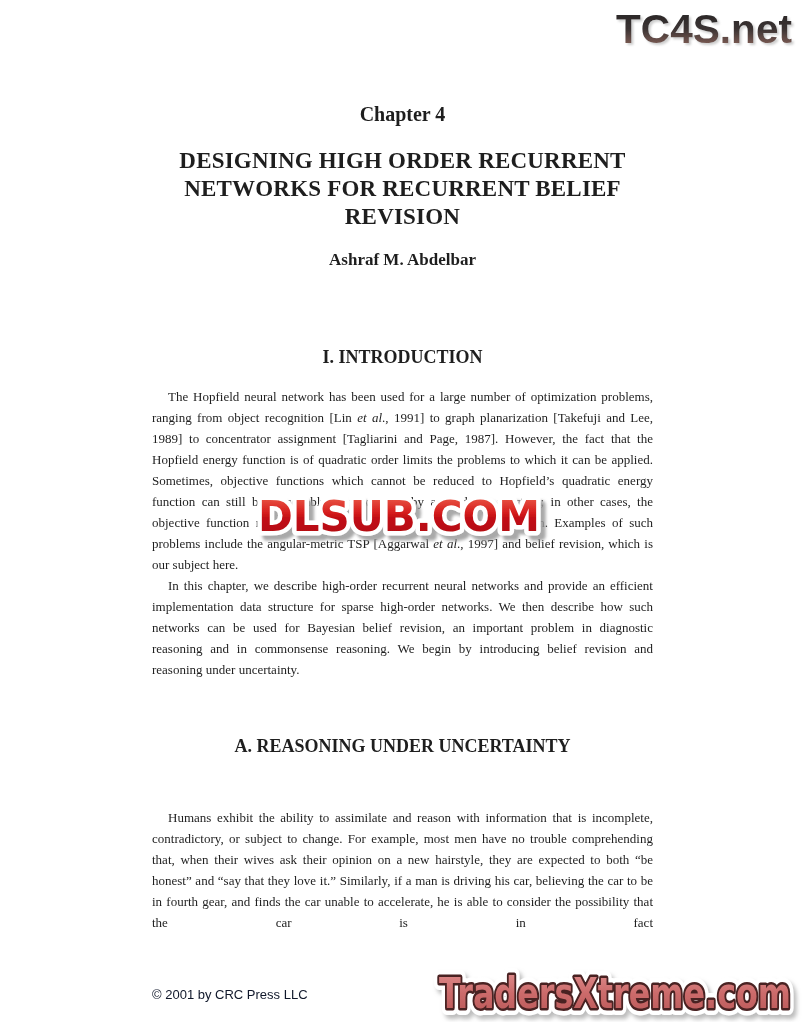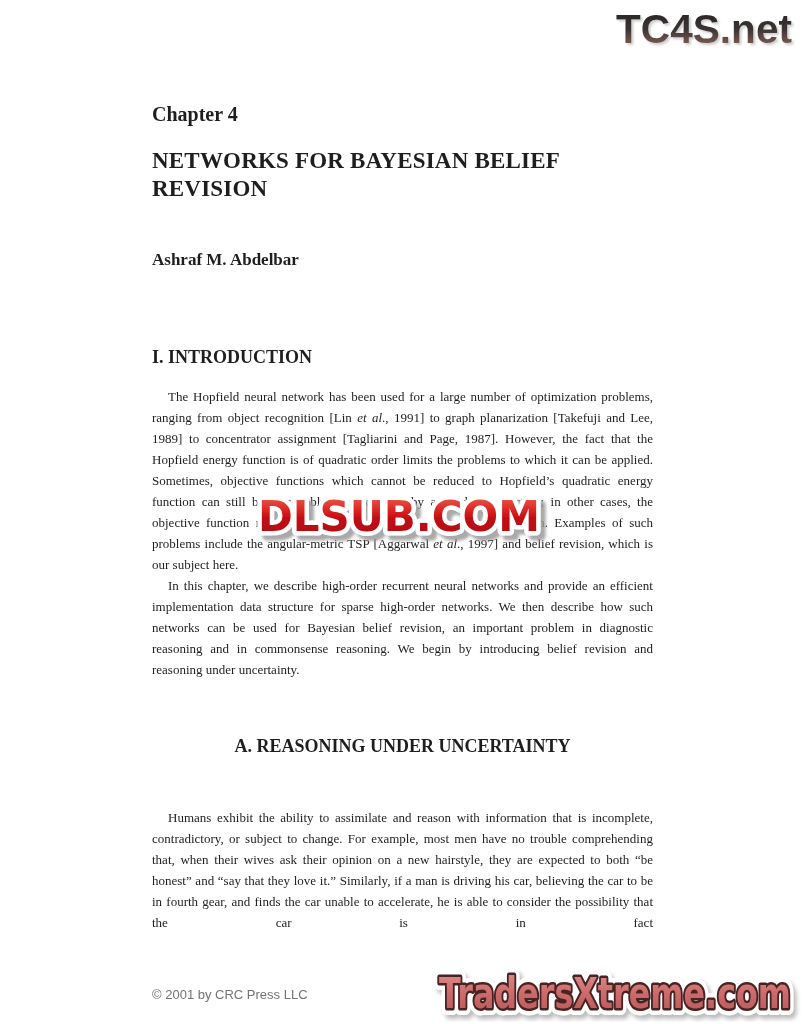--- a/index.html
+++ b/index.html
@@ -8,39 +8,39 @@
     width:803px;height:1024px;
     margin:0 auto;
     background:#ffffff;
     overflow:hidden;
     font-family:"Liberation Serif", serif;
     color:#1e1e1e;
     padding-left:48px;
   }
   .abs{position:absolute;}
   .col{left:152px;width:501px;}
-  .center{}
+  .center{text-align:center;}
   .chapter-label{top:103px;font-size:20px;font-weight:bold;}
   .doc-title{top:147px;font-size:23px;font-weight:bold;line-height:28px;letter-spacing:.2px;}
   .author{top:226px;font-size:17px;font-weight:bold;margin-top:24px;}
   .affiliation{top:268px;font-size:17px;font-weight:bold;line-height:23px;}
   .h-major{font-size:18px;font-weight:bold;}
   .h-intro{top:347px;}
   .h-sec2{top:708px;line-height:24px;}
   .h-secA{top:736px;text-align:center;}
   .bodyblock{font-size:13px;line-height:21px;text-align:justify;}
   .body1{top:386px;}
   .body2{top:807px;}
   .bodyblock p{margin:0;text-indent:16px;}
   .bodyblock p.cut{text-align-last:justify;}
   em{font-style:italic;}
   .copyright{
     top:987px;left:152px;
     font-family:"Liberation Sans", sans-serif;
-    font-size:13px;color:#737373;
+    font-size:13px;color:#0f172a;
   }
   .logo-top{top:4px;left:611px;}
   .stamp-mid{top:486px;left:246px;}
   .logo-bottom{top:962px;left:428px;}
   svg text{user-select:none;}
 </style>
 </head>
 <body>
 
 <div class="page">
@@ -55,21 +55,22 @@
       <filter id="shadowLite" x="-20%" y="-20%" width="150%" height="160%">
         <feDropShadow dx="2" dy="2" stdDeviation="1" flood-color="#c9c9c9" flood-opacity="0.9"></feDropShadow>
       </filter>
     </defs>
     <text x="93" y="39" text-anchor="middle" font-family="'Liberation Sans', sans-serif" font-weight="bold" font-size="41" fill="url(#gradSteel)" textLength="176" lengthAdjust="spacingAndGlyphs" filter="url(#shadowLite)">TC4S.net</text>
   </svg>
 
   <div class="abs col center chapter-label">Chapter 4</div>
 
   <div class="abs col center doc-title">
-    <div>NETWORKS FOR BAYESIAN BELIEF REVISION</div>
+    <div>DESIGNING HIGH ORDER RECURRENT</div>
+    <div>NETWORKS FOR RECURRENT BELIEF REVISION</div>
   </div>
 
   <div class="abs col center author">Ashraf M. Abdelbar</div>
 
 
   <div class="abs col center h-major h-intro">I. INTRODUCTION</div>
 
   <div class="abs col bodyblock body1">
     <p><span>The Hopfield neural network has been used for a large number of optimization problems, ranging from object recognition [Lin </span><em>et al</em><span>., 1991] to graph planarization [Takefuji and Lee, 1989] to concentrator assignment [Tagliarini and Page, 1987]. However, the fact that the Hopfield energy function is of quadratic order limits the problems to which it can be applied. Sometimes, objective functions which cannot be reduced to Hopfield’s quadratic energy function can still be reasonably approximated by a quadratic function; in other cases, the objective function must be modeled by a higher-order energy function. Examples of such problems include the angular-metric TSP [Aggarwal </span><em>et al</em><span>., 1997] and belief revision, which is our subject here.</span></p>
     <p>In this chapter, we describe high-order recurrent neural networks and provide an efficient implementation data structure for sparse high-order networks. We then describe how such networks can be used for Bayesian belief revision, an important problem in diagnostic reasoning and in commonsense reasoning. We begin by introducing belief revision and reasoning under uncertainty.</p>

